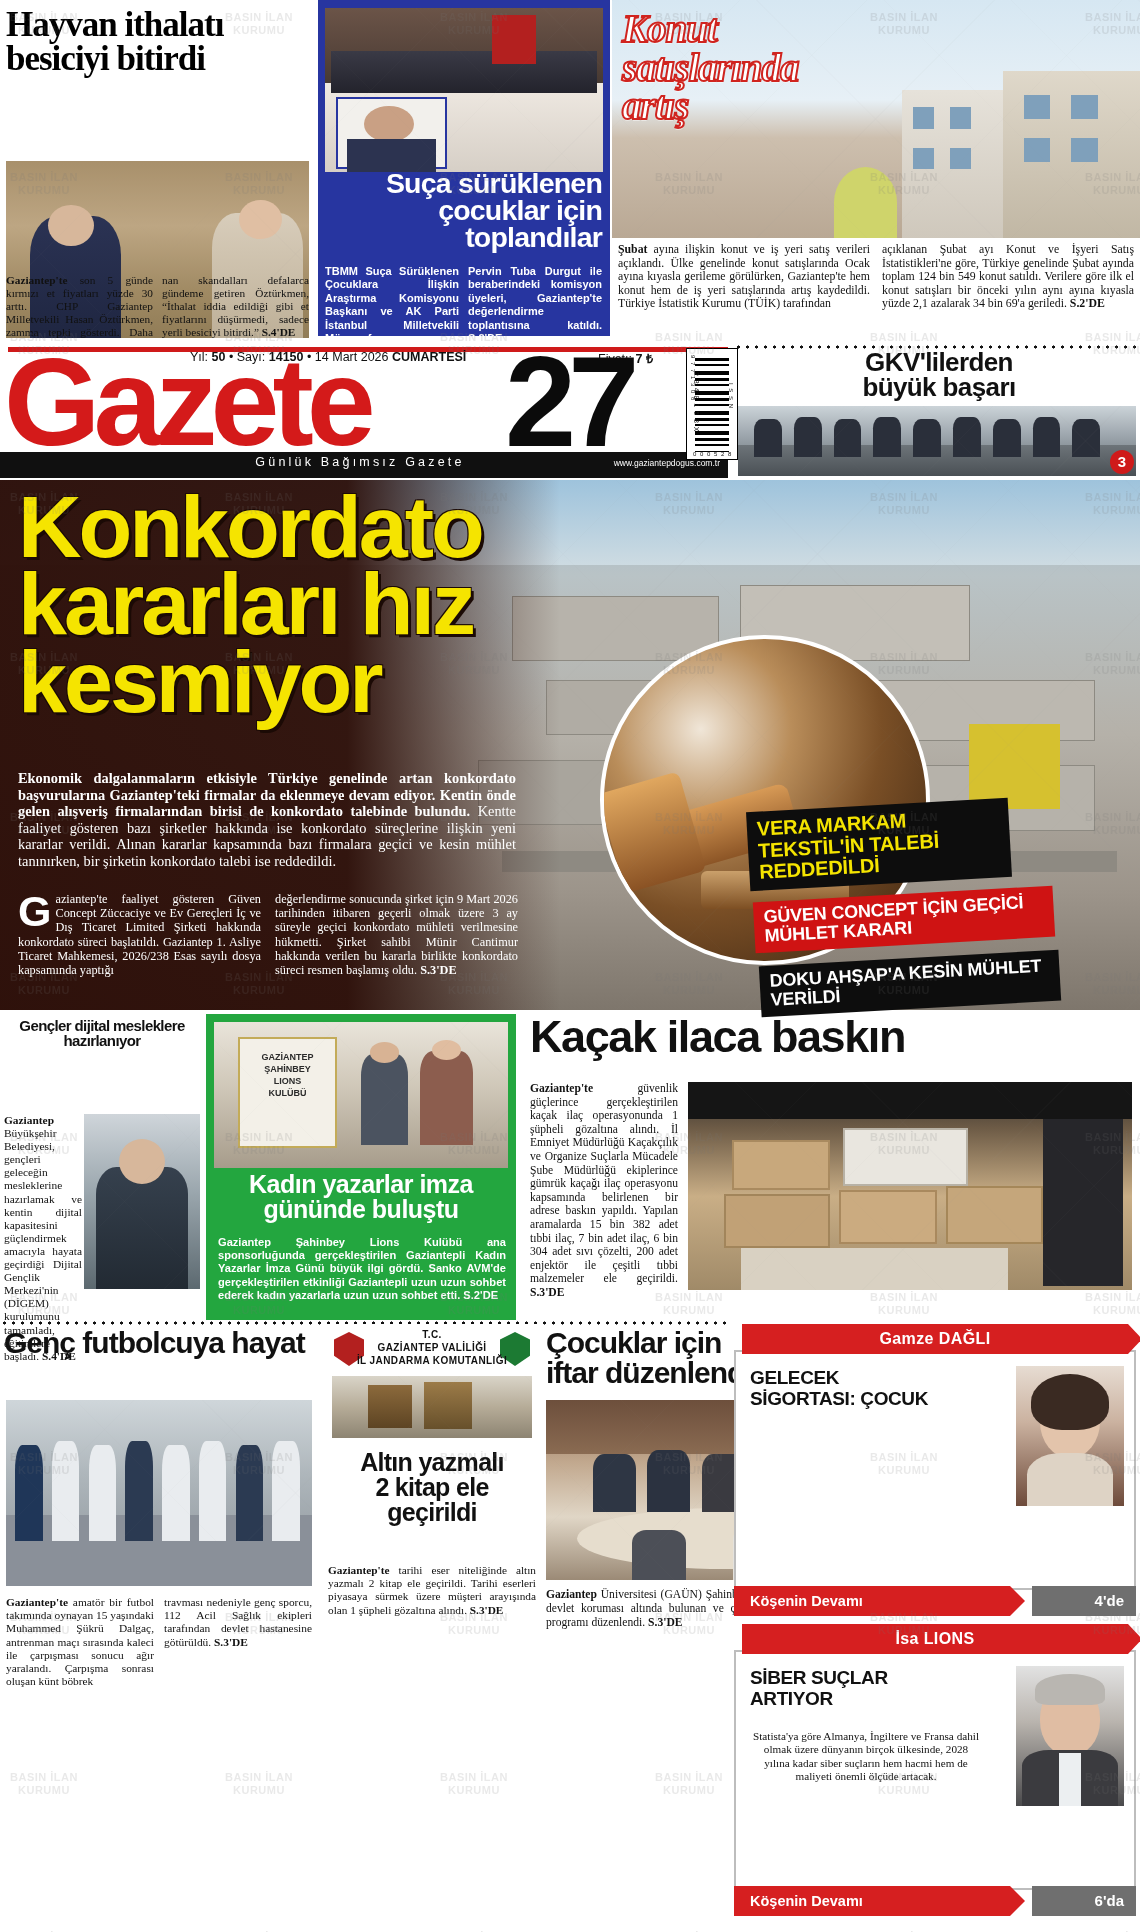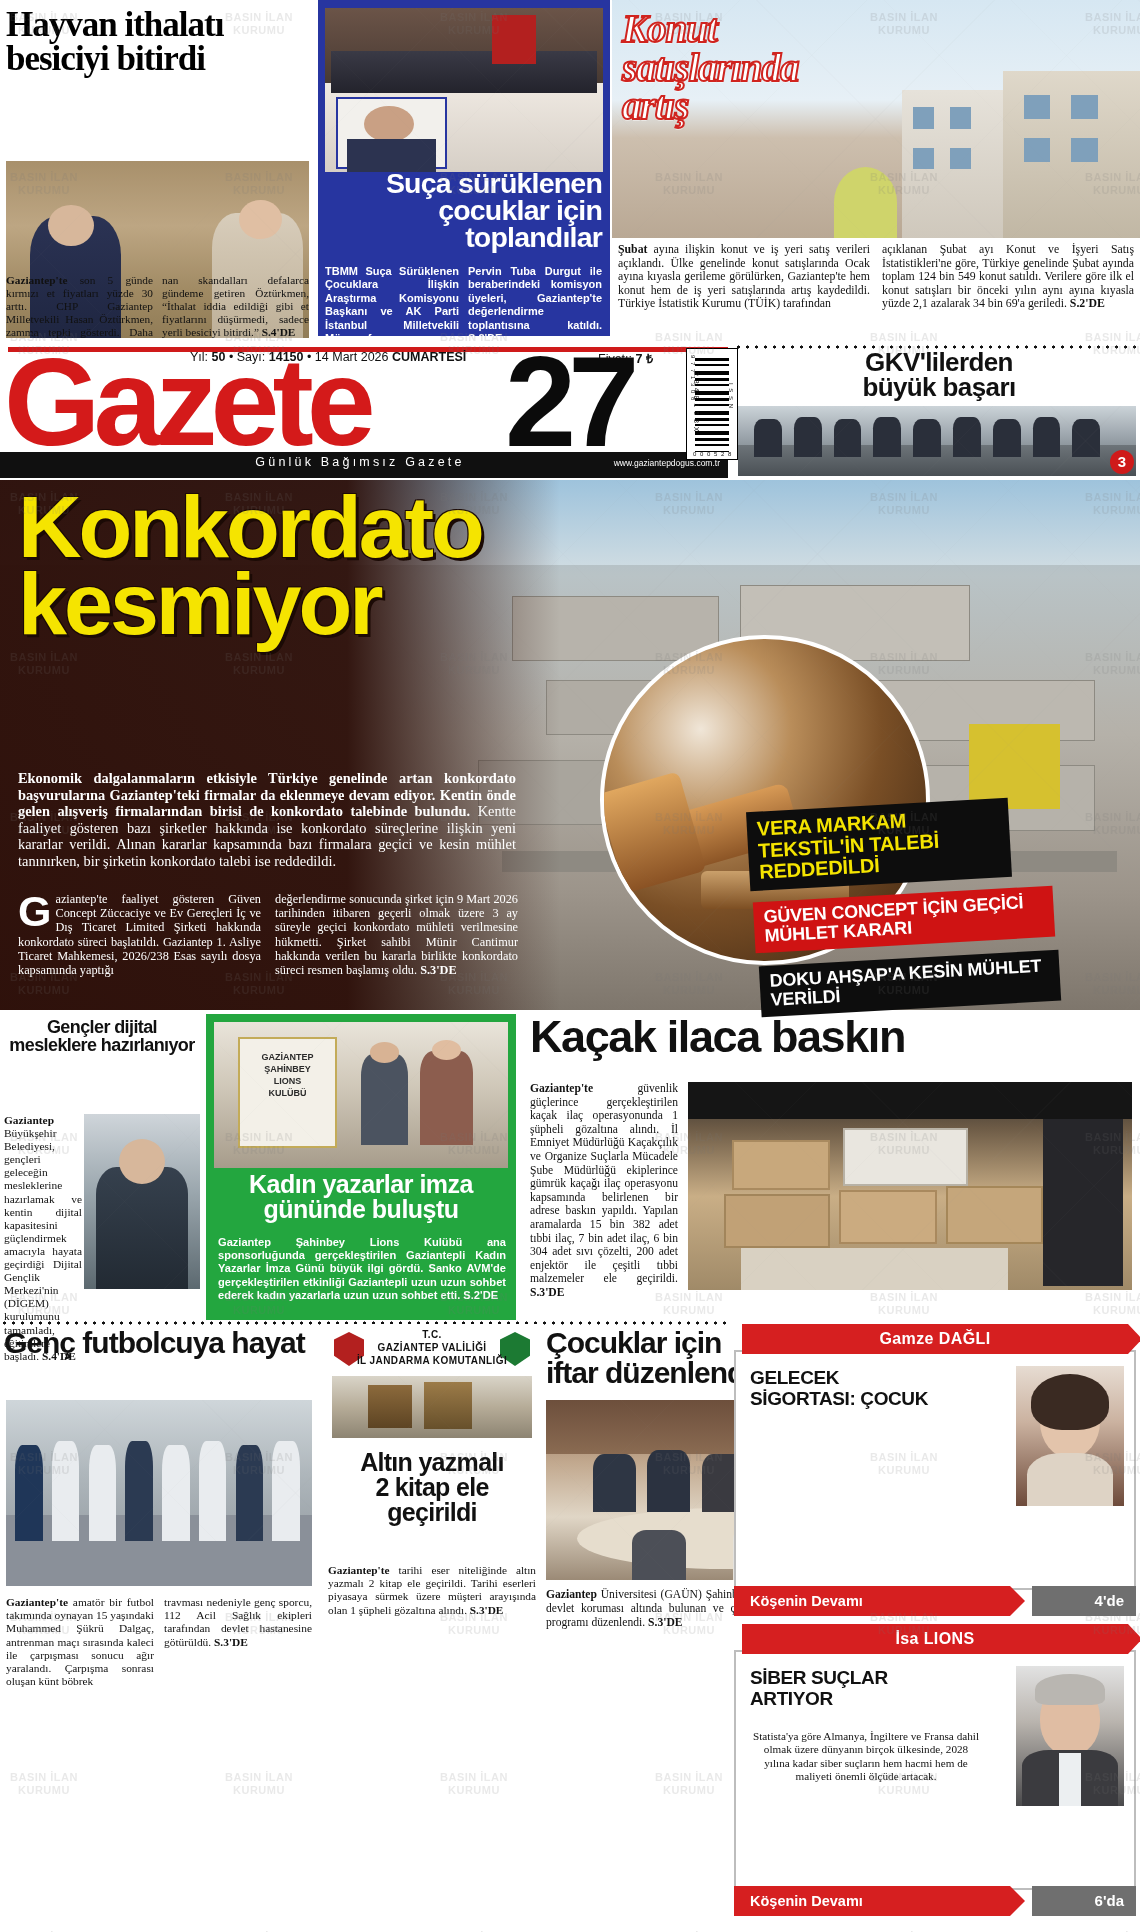--- a/index.html
+++ b/index.html
@@ -164,21 +164,21 @@
              background:#cf1313; color:#ffffff; font-size:18px; }
   #badge-3 { left:760px; top:958px; width:300px; padding:6px 10px;
              background:#0d0d0d; color:#ffffff; font-size:18px; }
 
   
   #row3 { left:0; top:1014px; width:1140px; height:306px; }
   
   #r3-left { left:0; top:0; width:202px; height:306px; }
   #r3-left-head { left:4px; top:4px; width:196px; text-align:center;
     font-family:"Liberation Sans", sans-serif; font-weight:700;
-    font-size:18px; line-height:1.0; color:#111; letter-spacing:-.6px; }
+    font-size:15px; line-height:1.0; color:#111; letter-spacing:-.6px; }
   #r3-left-photo { left:84px; top:100px; width:116px; height:175px; }
   #r3-left-text { left:4px; top:100px; width:78px; font-size:11.4px; line-height:13.1px; }
 
   
   #r3-center { left:206px; top:0; width:310px; height:306px; background:#23a63f; }
   #r3c-photo { left:8px; top:8px; width:294px; height:146px; }
   #r3c-head { left:8px; top:158px; width:294px; text-align:center; color:#fff;
     font-family:"Liberation Sans", sans-serif; font-weight:700;
     font-size:25px; line-height:1.0; letter-spacing:-.5px; }
   #r3c-text { left:12px; top:222px; width:288px; color:#fff;
@@ -426,20 +426,21 @@
       <div style="position:absolute;left:70%;top:54%;width:26%;height:12%;background:#b6b2aa;box-shadow:0 0 0 1px #8d8a82;"></div>
       <div style="position:absolute;left:85%;top:46%;width:8%;height:16%;background:#d6c12f;"></div>
       <div style="position:absolute;left:66%;top:30%;width:4%;height:8%;background:#dcb22a;"></div>
       <div style="position:absolute;left:44%;top:70%;width:54%;height:4%;background:#8e8a82;"></div>
       <div class="wm"></div>
     </div>
     <div class="abs" id="main-shade"></div>
 
     <div class="abs" id="main-head">
       <div>Konkordato</div>
+      <div>kararları hız</div>
       <div>kesmiyor</div>
     </div>
 
     <div class="abs just" id="main-spot">
       <span>Ekonomik dalgalanmaların etkisiyle Türkiye genelinde artan konkordato başvurularına Gaziantep'teki firmalar da eklenmeye devam ediyor. Kentin önde gelen alışveriş firmalarından birisi de konkordato talebinde bulundu.</span><span class="thin"> Kentte faaliyet gösteren bazı şirketler hakkında ise konkordato süreçlerine ilişkin yeni kararlar verildi. Alınan kararlar kapsamında bazı firmalara geçici ve kesin mühlet tanınırken, bir şirketin konkordato talebi ise reddedildi.</span>
     </div>
 
     <div class="abs" id="main-body">
       <div class="main-col just">
         <span class="dropcap">G</span><span>aziantep'te faaliyet gösteren Güven Concept Züccaciye ve Ev Gereçleri İç ve Dış Ticaret Limited Şirketi hakkında konkordato süreci başlatıldı. Gaziantep 1. Asliye Ticaret Mahkemesi, 2026/238 Esas sayılı dosya kapsamında yaptığı</span>

